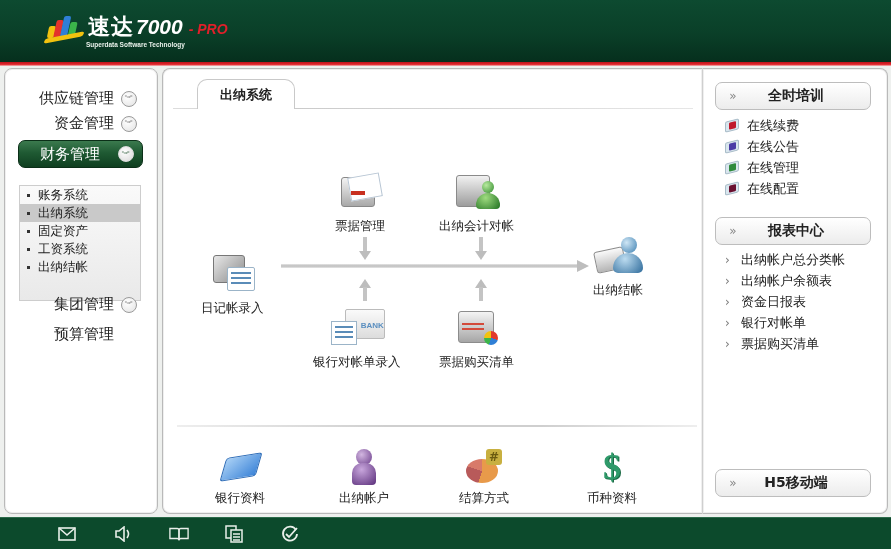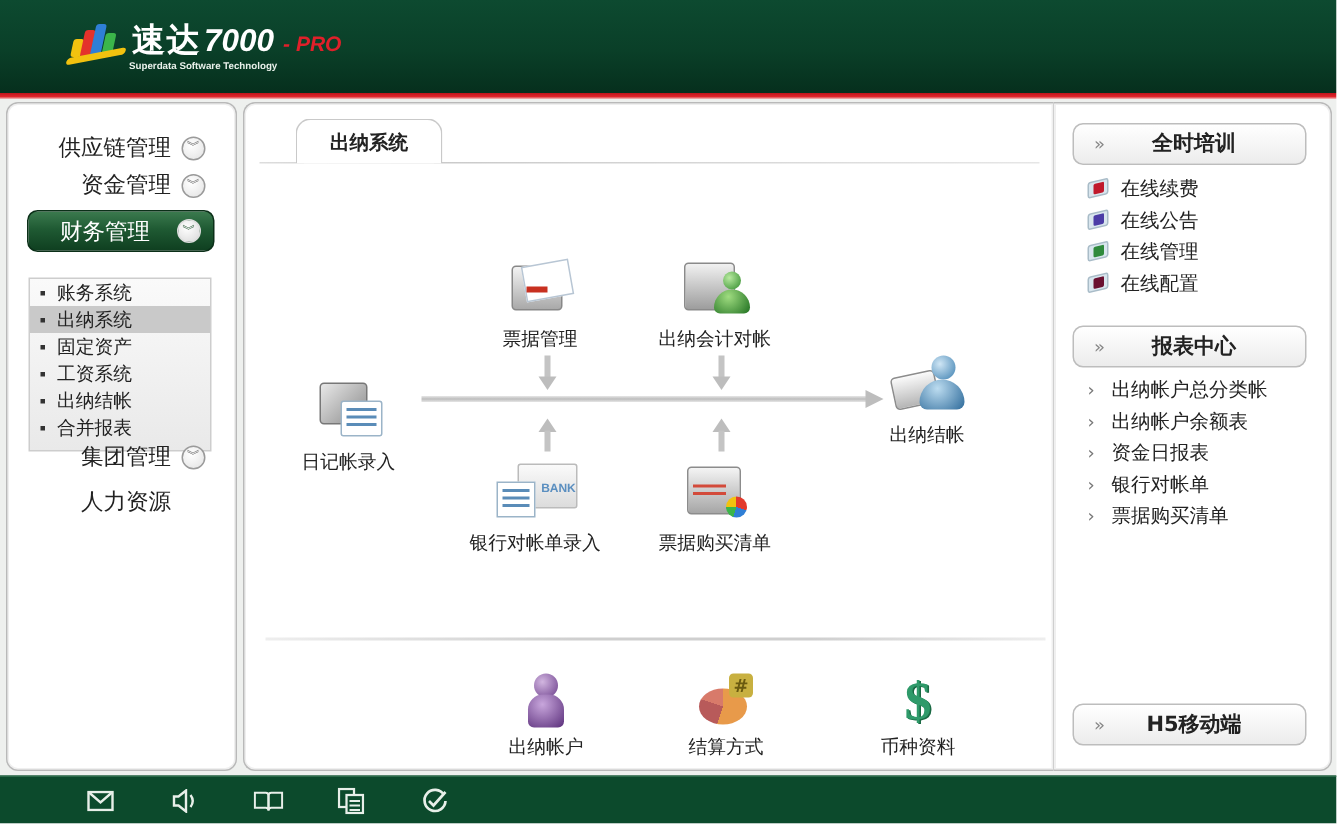--- a/index.html
+++ b/index.html
@@ -115,28 +115,27 @@
     <div class="nav-active">
       <span>财务管理</span>
       <span class="chev">︾</span>
     </div>
     <div class="submenu">
       <div class="sub-item">账务系统</div>
       <div class="sub-item active">出纳系统</div>
       <div class="sub-item">固定资产</div>
       <div class="sub-item">工资系统</div>
       <div class="sub-item">出纳结帐</div>
-      <div class="sub-item">合并报表</div>
     </div>
     <div class="nav-item" style="top:226px;">
       <span>集团管理</span>
       <span class="chev">︾</span>
     </div>
     <div class="nav-item" style="top:256px; right:43px;">
-      <span>人力资源</span>
+      <span>预算管理</span>
     </div>
   </div>
 
   <div class="panel main">
     <div class="tab">出纳系统</div>
     <div class="tab-line"></div>
 
     <div class="hline" style="left:118px; top:195px; width:298px; height:4px;"></div>
     <div class="arrow-h" style="left:414px; top:191px;"></div>
 
@@ -200,20 +199,26 @@
       <div class="ico">
         <div style="position:absolute;left:2px;top:14px;width:30px;height:22px;background:linear-gradient(180deg,#fafafa,#b5b5b5);border:1px solid #8c8c8c;border-radius:3px;transform:rotate(-12deg);"></div>
         <div style="position:absolute;left:28px;top:2px;width:16px;height:16px;border-radius:50%;background:radial-gradient(circle at 35% 35%,#cfe6f5,#3c7fb0);"></div>
         <div style="position:absolute;left:20px;top:18px;width:30px;height:20px;border-radius:15px 15px 5px 5px;background:radial-gradient(circle at 40% 30%,#bcdcf0,#2d6a9a);"></div>
       </div>
       <div class="lbl">出纳结帐</div>
     </div>
 
     <div class="divider"></div>
 
+    <div class="bottom-node" style="left:52px;">
+      <div class="ico">
+        <div style="position:absolute;left:6px;top:8px;width:34px;height:24px;background:linear-gradient(135deg,#a9d0f5,#3c84d8);border:1px solid #2e6db8;border-radius:3px;transform:skewX(-25deg) rotate(-10deg);"></div>
+      </div>
+      <div class="lbl">银行资料</div>
+    </div>
     <div class="bottom-node" style="left:176px;">
       <div class="ico">
         <div style="position:absolute;left:14px;top:2px;width:16px;height:16px;border-radius:50%;background:radial-gradient(circle at 35% 35%,#d2b6e0,#6a3c8a);"></div>
         <div style="position:absolute;left:10px;top:16px;width:24px;height:22px;border-radius:10px 10px 4px 4px;background:radial-gradient(circle at 40% 30%,#c8a6dc,#5a2e7a);"></div>
       </div>
       <div class="lbl">出纳帐户</div>
     </div>
     <div class="bottom-node" style="left:296px;">
       <div class="ico">
         <div style="position:absolute;left:4px;top:12px;width:32px;height:24px;border-radius:50%;background:conic-gradient(#e89a4a 0 55%,#b85a5a 55% 80%,#d87a6a 80%);"></div>

